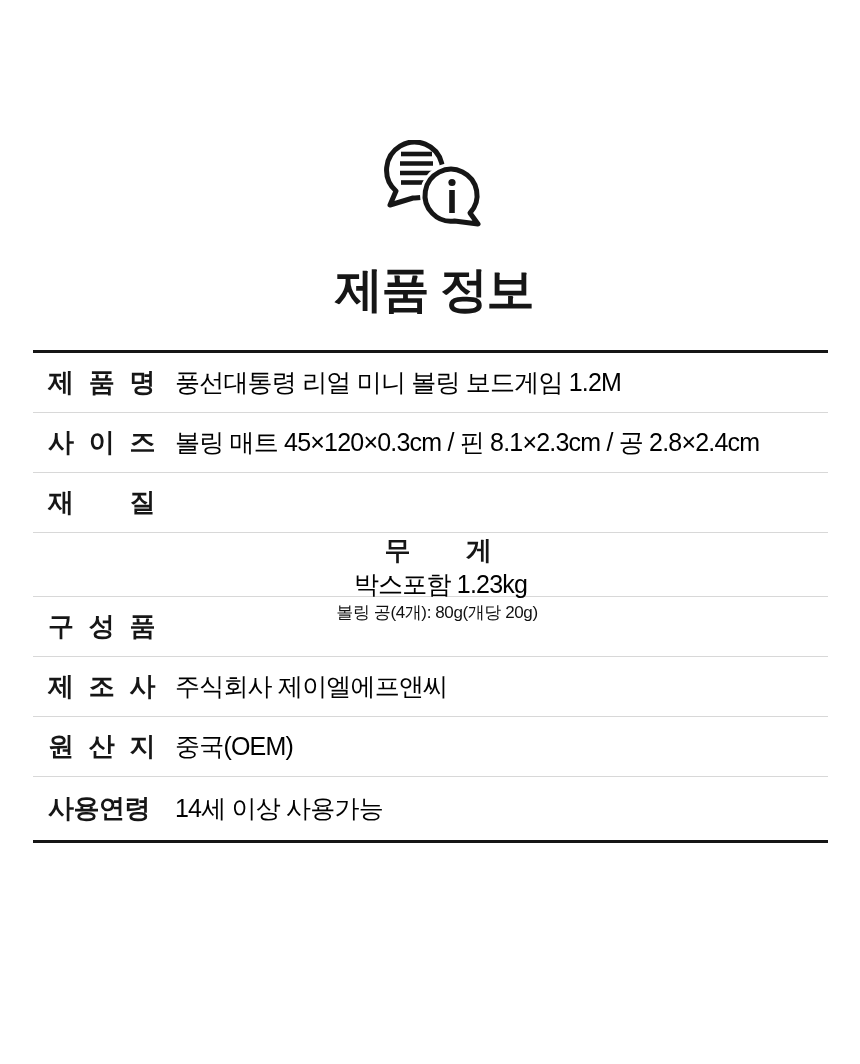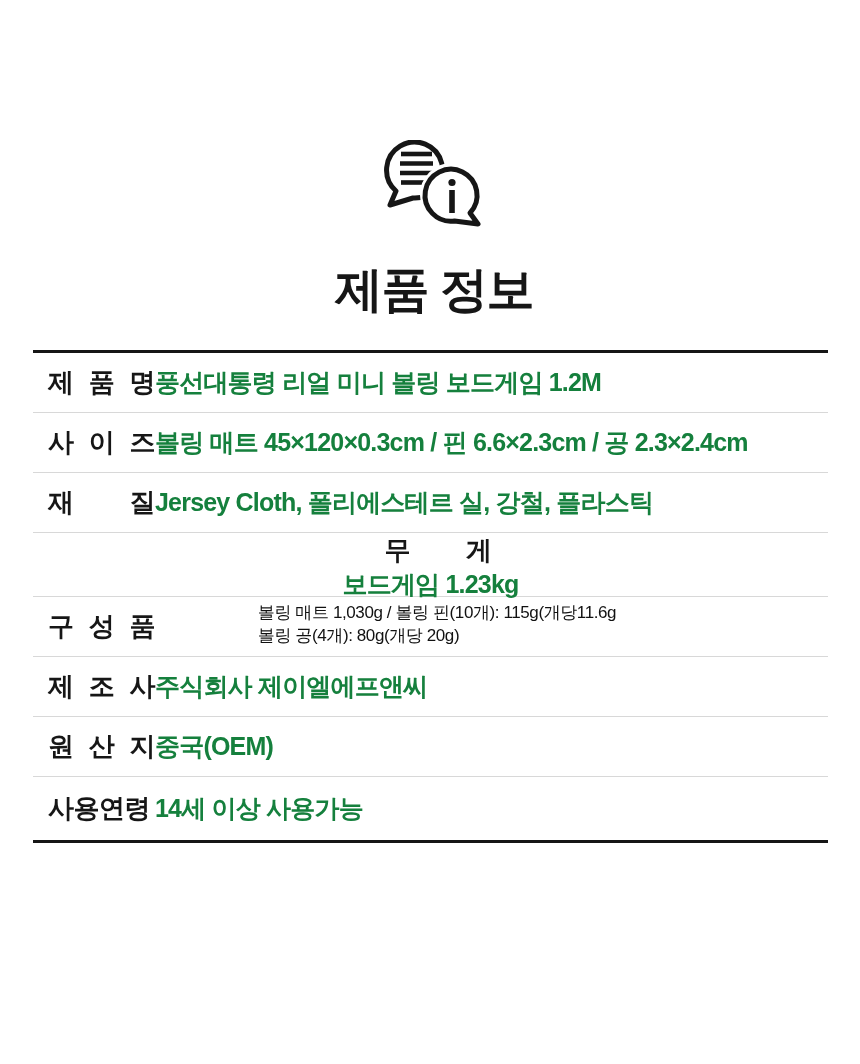--- a/index.html
+++ b/index.html
@@ -52,23 +52,24 @@
     flex: 0 0 auto;
     font-size: 26px;
     font-weight: 700;
     color: #161616;
     text-align: justify;
     text-align-last: justify;
     letter-spacing: -0.5px;
     white-space: nowrap;
   }
   .spec-value {
+    margin-left: 20px;
     font-size: 25px;
-    font-weight: 700;
-    color: #15803d;
+    font-weight: 400;
+    color: #000000;
     letter-spacing: -0.8px;
     white-space: nowrap;
   }
   .spec-subvalue {
     margin-left: 13px;
     font-size: 17px;
     line-height: 23px;
     letter-spacing: -0.4px;
     color: #111111;
     white-space: nowrap;
@@ -101,33 +102,31 @@
 
 <div class="spec-table">
 
   <div class="spec-row">
     <div class="spec-label">제 품 명</div>
     <div class="spec-value">풍선대통령 리얼 미니 볼링 보드게임 1.2M</div>
   </div>
 
   <div class="spec-row">
     <div class="spec-label">사 이 즈</div>
-    <div class="spec-value">볼링 매트 45×120×0.3cm / 핀 6.6×2.3cm / 공 2.3×2.4cm</div>
+    <div class="spec-value">볼링 매트 45×120×0.3cm / 핀 8.1×2.3cm / 공 2.8×2.4cm</div>
   </div>
 
   <div class="spec-row">
     <div class="spec-label">재 질</div>
-    <div class="spec-value">Jersey Cloth, 폴리에스테르 실, 강철, 플라스틱</div>
   </div>
 
   <div class="spec-row row-weight">
     <div class="spec-label">무 게</div>
-    <div class="spec-value">보드게임 1.23kg</div>
+    <div class="spec-value">박스포함 1.23kg</div>
     <div class="spec-subvalue">
-      <div>볼링 매트 1,030g / 볼링 핀(10개): 115g(개당11.6g</div>
       <div>볼링 공(4개): 80g(개당 20g)</div>
     </div>
   </div>
 
   <div class="spec-row">
     <div class="spec-label">구 성 품</div>
   </div>
 
   <div class="spec-row">
     <div class="spec-label">제 조 사</div>

